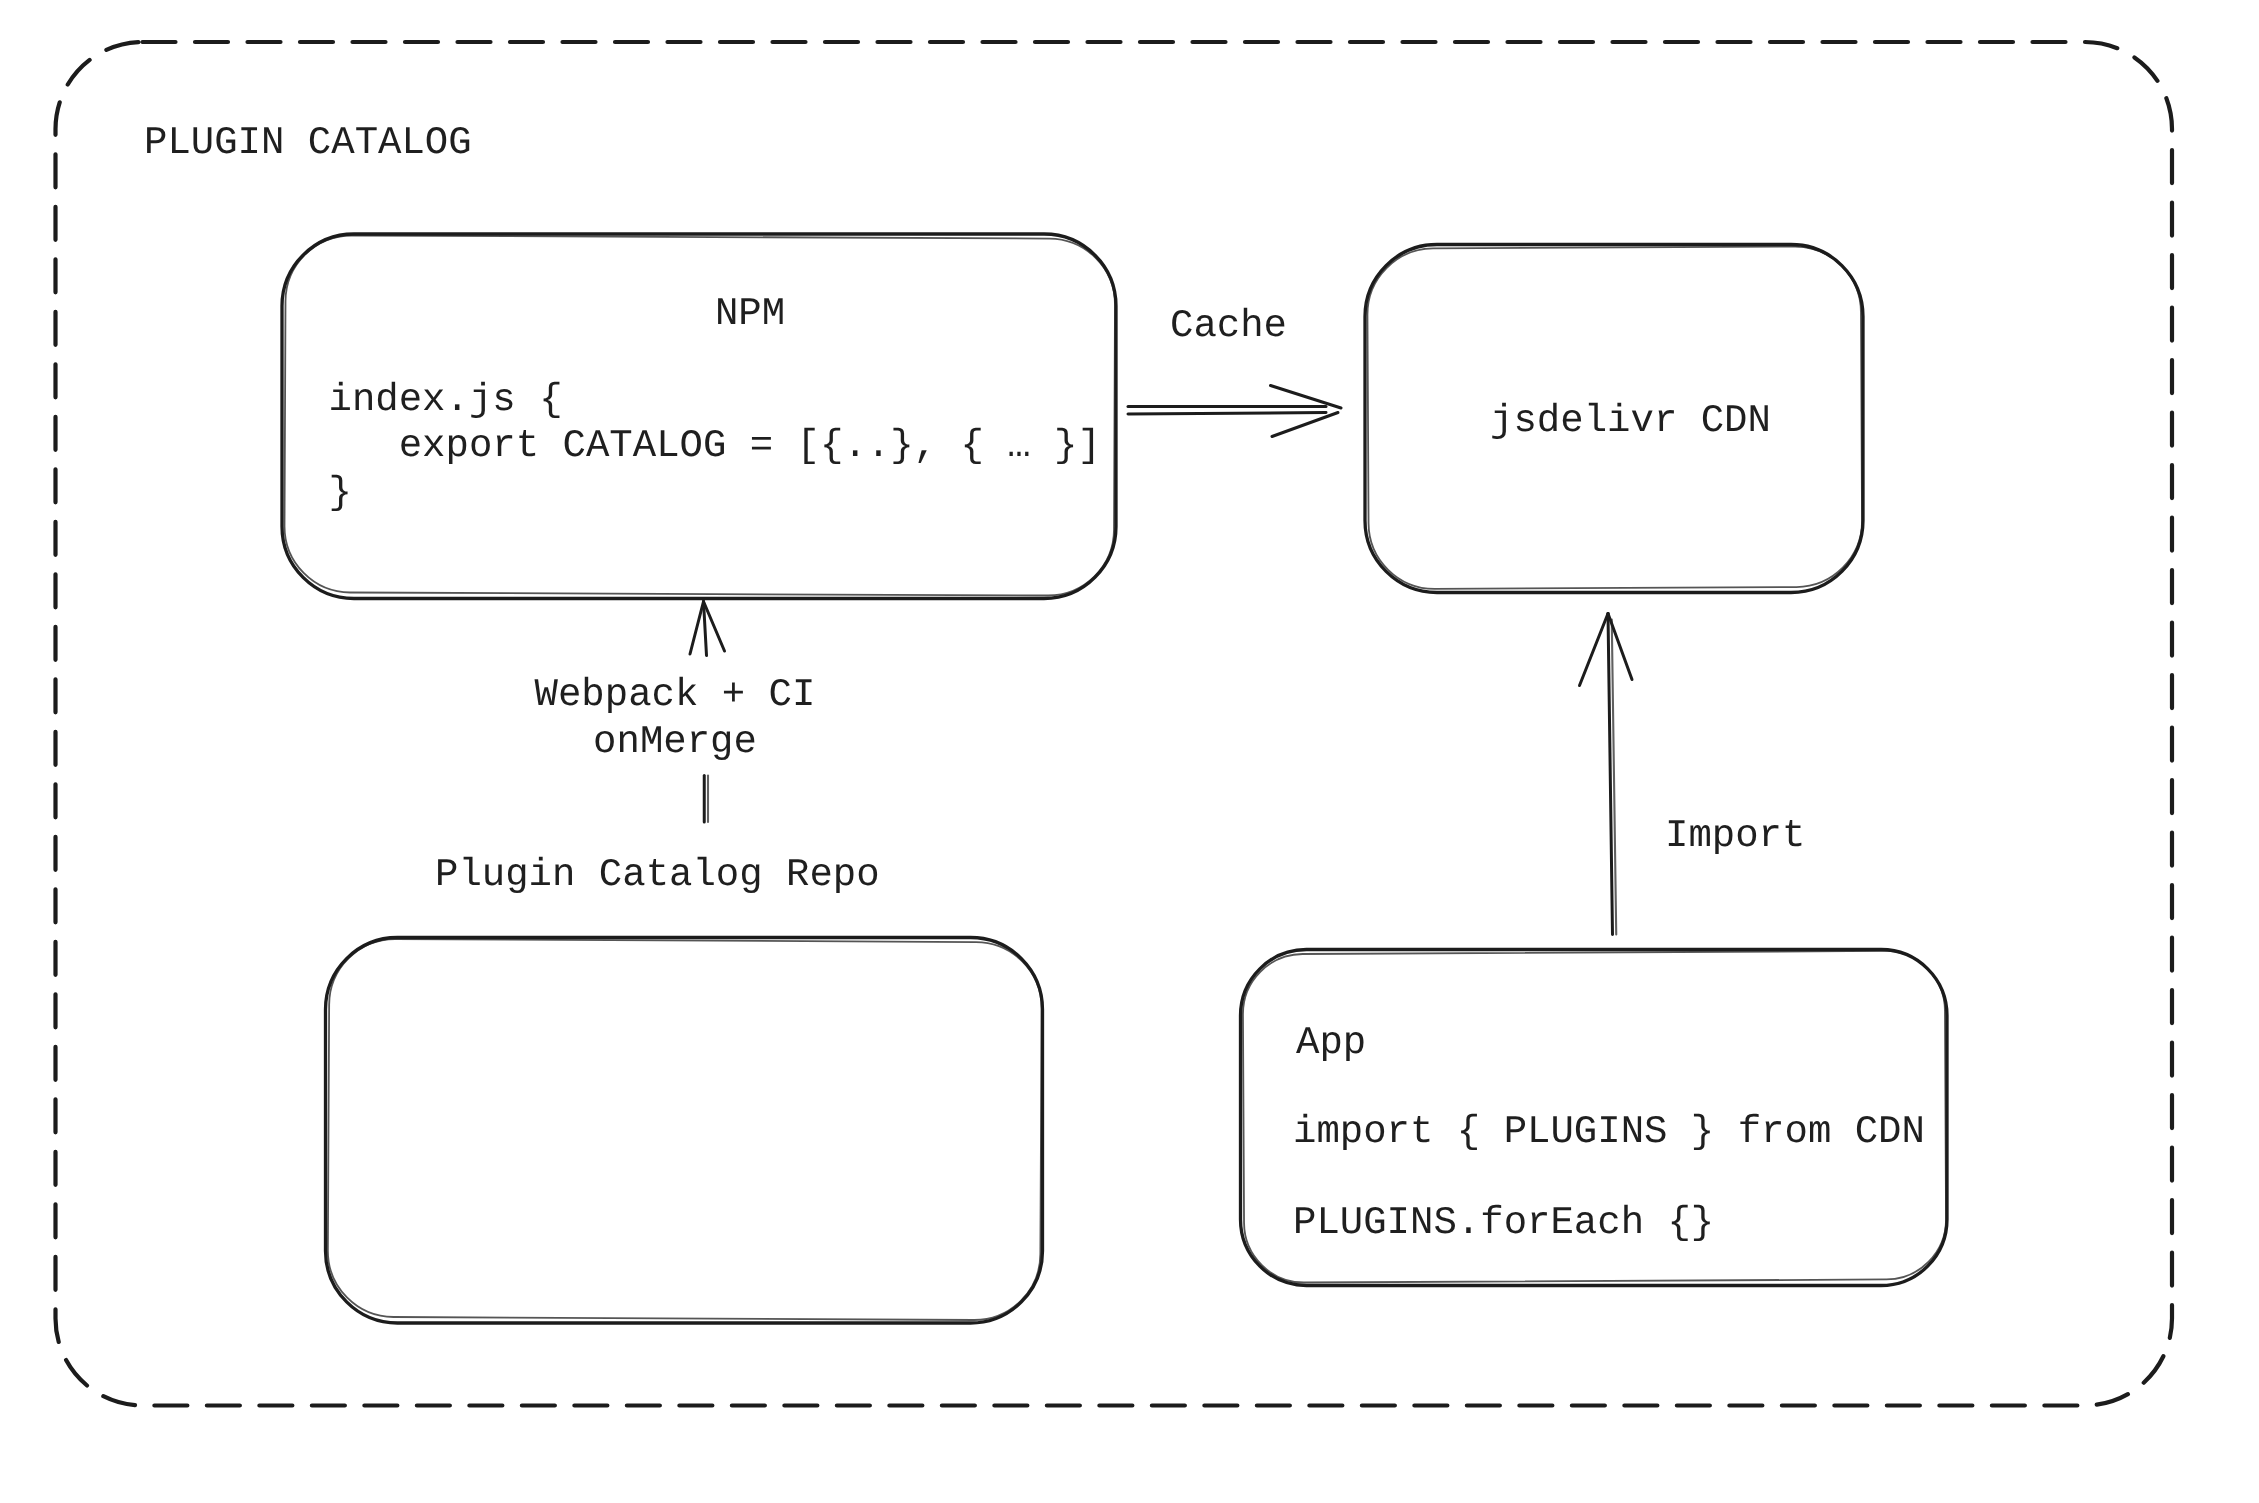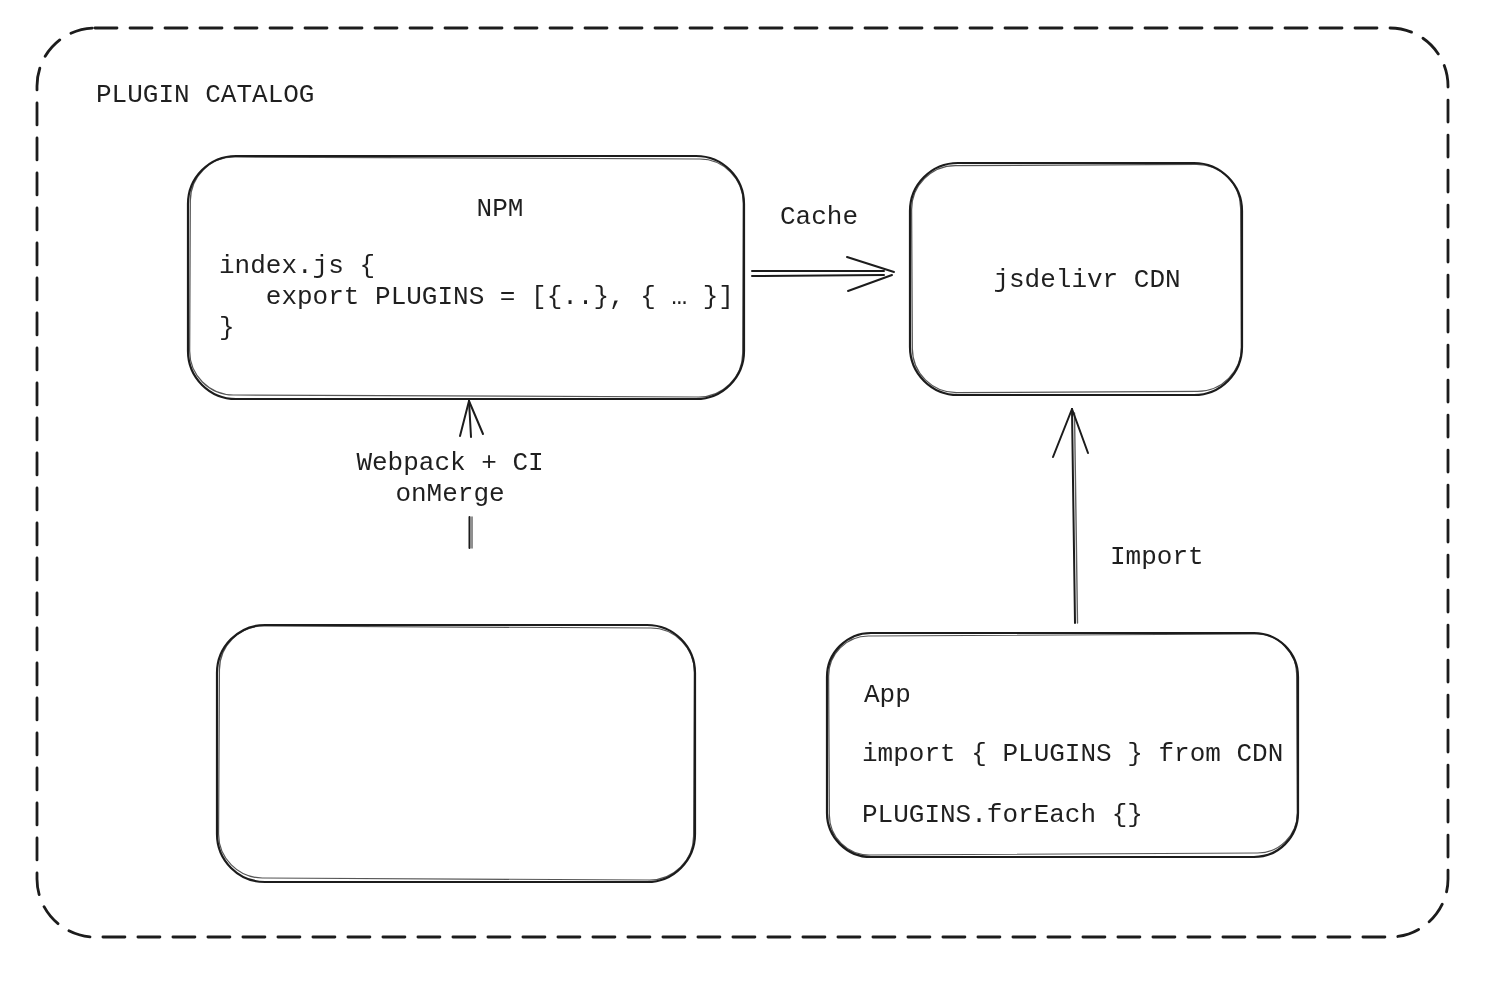--- a/index.html
+++ b/index.html
@@ -84,30 +84,31 @@
       <path d="M1072 409 L1088 453"></path>
       <path d="M1072 409 L1075 623"></path>
       <path d="M1074.5 413 L1077.5 623" opacity="0.7" stroke-width="1.4"></path>
     </g>
   </svg>
 
   <div class="txt" style="left:96px; top:80px;">PLUGIN CATALOG</div>
 
   <div class="txt center" style="left:188px; top:194px; width:556px;padding-left:34px;">NPM</div>
   <div class="txt" style="left:219px; top:251px;">index.js {
-   export PLUGINS = [{..}, { … }]
+   export CATALOG = [{..}, { … }]
 }</div>
 
   <div class="txt center" style="left:753px; top:202px; width:132px;">Cache</div>
 
   <div class="txt center" style="left:910px; top:265px; width:354px;">jsdelivr CDN</div>
 
   <div class="txt center" style="left:300px; top:448px; width:300px;">Webpack + CI
 onMerge</div>
 
+  <div class="txt" style="left:290px; top:568px;">Plugin Catalog Repo</div>
 
   <div class="txt" style="left:864px; top:680px;">App</div>
   <div class="txt" style="left:862px; top:739px;">import { PLUGINS } from CDN</div>
   <div class="txt" style="left:862px; top:800px;">PLUGINS.forEach {}</div>
 
   <div class="txt" style="left:1110px; top:542px;">Import</div>
 
 </div>
 
 </body></html>

